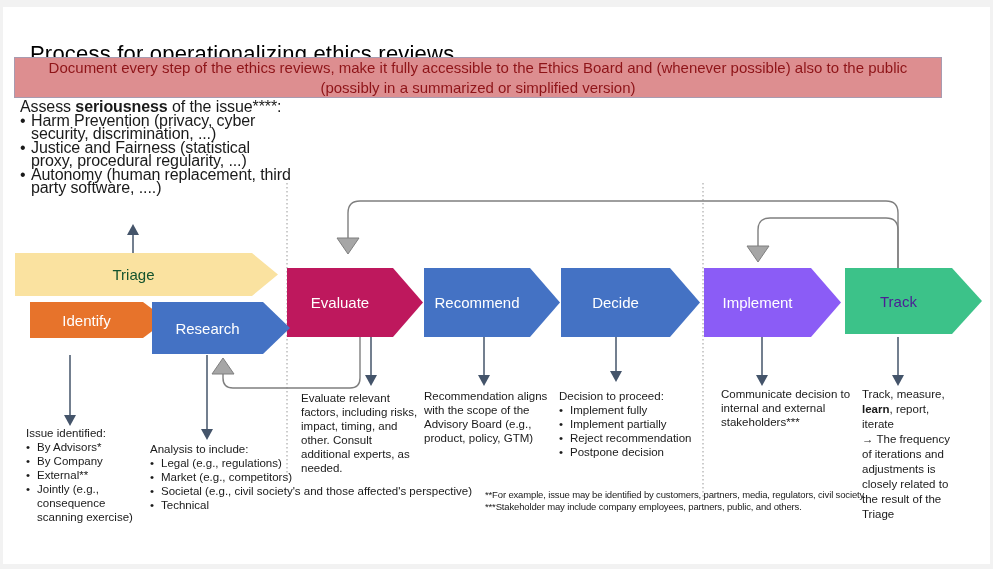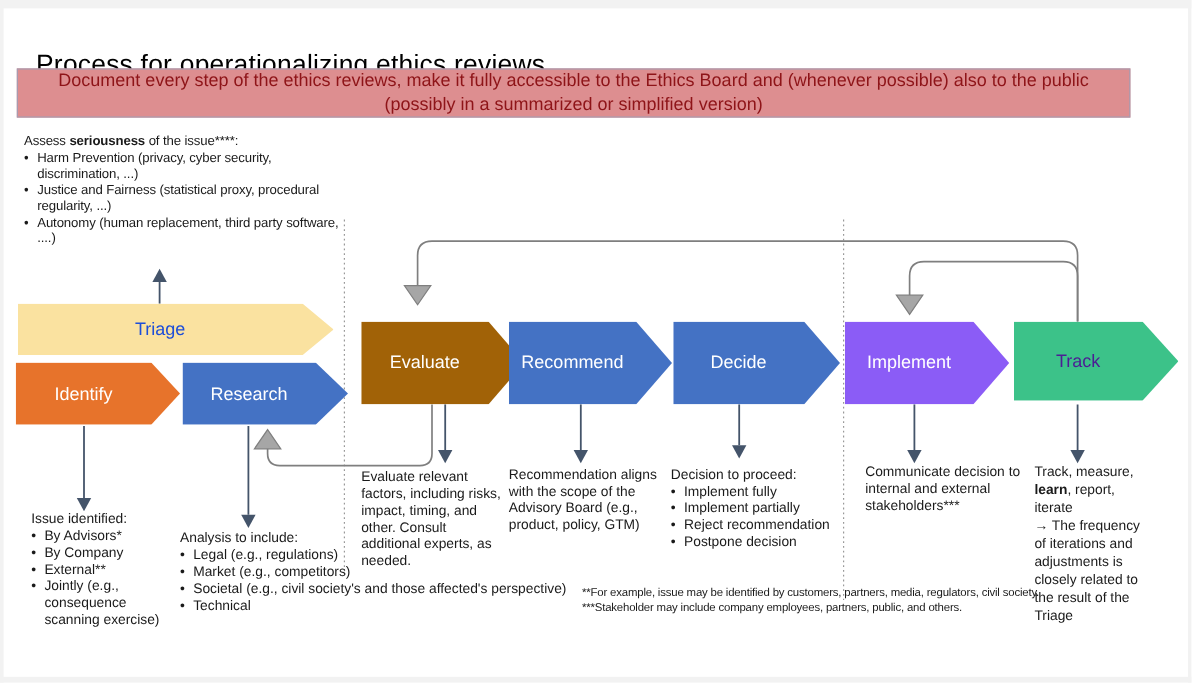--- a/index.html
+++ b/index.html
@@ -20,40 +20,40 @@
     font-size:22px;font-weight:400;color:#000;letter-spacing:.2px;
   }
   .banner{
     position:absolute;left:14px;top:57px;width:928px;height:41px;
     background:#DD8E90;border:1px solid #a89bb0;
     display:flex;align-items:center;justify-content:center;text-align:center;
     font-size:15px;line-height:20px;color:#8E1418;padding:0 30px;box-sizing:border-box;
   }
 
   .note{
-    position:absolute;left:20px;top:112px;width:272px;
-    font-size:11px;line-height:13.5px;letter-spacing:-0.1px;
+    position:absolute;left:20px;top:100px;width:272px;
+    font-size:16px;line-height:13.5px;letter-spacing:-0.1px;
   }
   .b{font-weight:700;}
   .bullet{display:flex;}
   .bullet .marker{width:11px;flex:none;}
   .bullet .btext{flex:1;}
 
   svg.connectors{position:absolute;left:0;top:0;pointer-events:none;z-index:1;}
 
   .chev{
     position:absolute;display:flex;align-items:center;justify-content:center;
     clip-path:polygon(0 0, calc(100% - var(--pt)) 0, 100% 50%, calc(100% - var(--pt)) 100%, 0 100%);
     font-size:15px;z-index:2;
   }
   .chev .lbl{padding-right:var(--pt);}
-  #chev-triage   {left:15px; top:253px;width:263px;height:43px;--pt:26px;background:#FAE2A0;color:#1d4ed8;z-index:2;}
-  #chev-identify {left:13px; top:302px;width:137px;height:52px;--pt:24px;background:#E7732B;color:#fff;z-index:3;}
+  #chev-triage   {left:15px; top:253px;width:263px;height:43px;--pt:26px;background:#FAE2A0;color:#14532d;z-index:2;}
+  #chev-identify {left:30px; top:302px;width:137px;height:36px;--pt:24px;background:#E7732B;color:#fff;z-index:3;}
   #chev-research {left:152px;top:302px;width:138px;height:52px;--pt:27px;background:#4472C4;color:#fff;z-index:3;}
-  #chev-evaluate {left:301px;top:268px;width:136px;height:69px;--pt:30px;background:#a16207;color:#fff;}
+  #chev-evaluate {left:287px;top:268px;width:136px;height:69px;--pt:30px;background:#be185d;color:#fff;}
   #chev-recommend{left:424px;top:268px;width:136px;height:69px;--pt:30px;background:#4472C4;color:#ffffff;}
   #chev-decide   {left:561px;top:268px;width:139px;height:69px;--pt:30px;background:#4472C4;color:#fff;}
   #chev-implement{left:704px;top:268px;width:137px;height:69px;--pt:30px;background:#8b5cf6;color:#fff;}
   #chev-track    {left:845px;top:268px;width:137px;height:66px;--pt:30px;background:#3CC289;color:#4c1d95;}
 
   .detail{position:absolute;font-size:11.5px;line-height:14px;z-index:2;}
   #detail-identify {left:26px; top:426px;width:122px;}
   #detail-research {left:150px;top:442px;width:345px;}
   #detail-evaluate {left:301px;top:391px;width:122px;}
   #detail-recommend{left:424px;top:389px;width:136px;}

